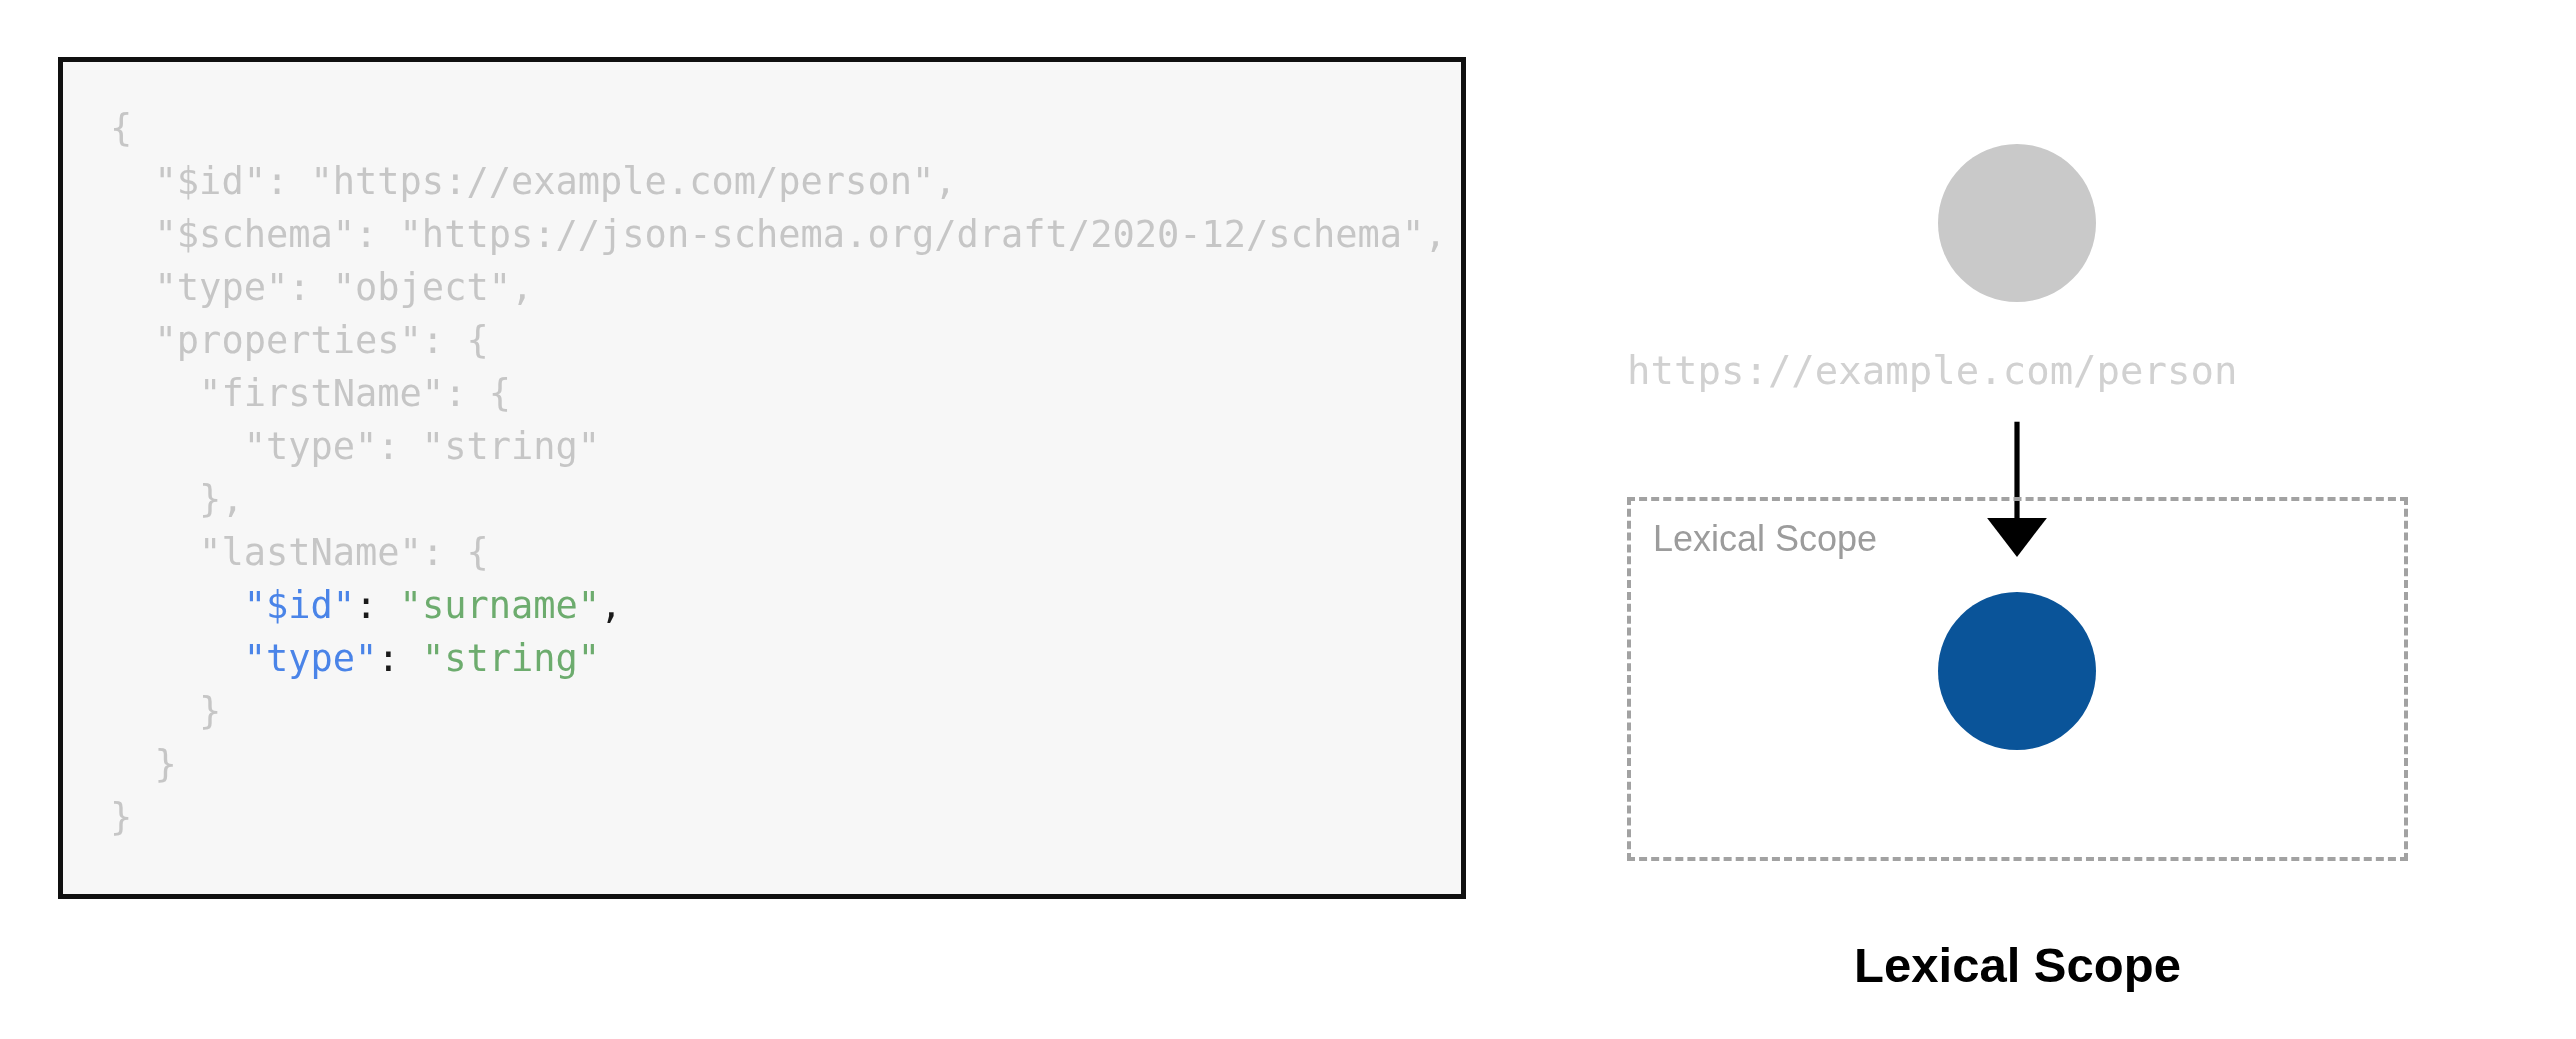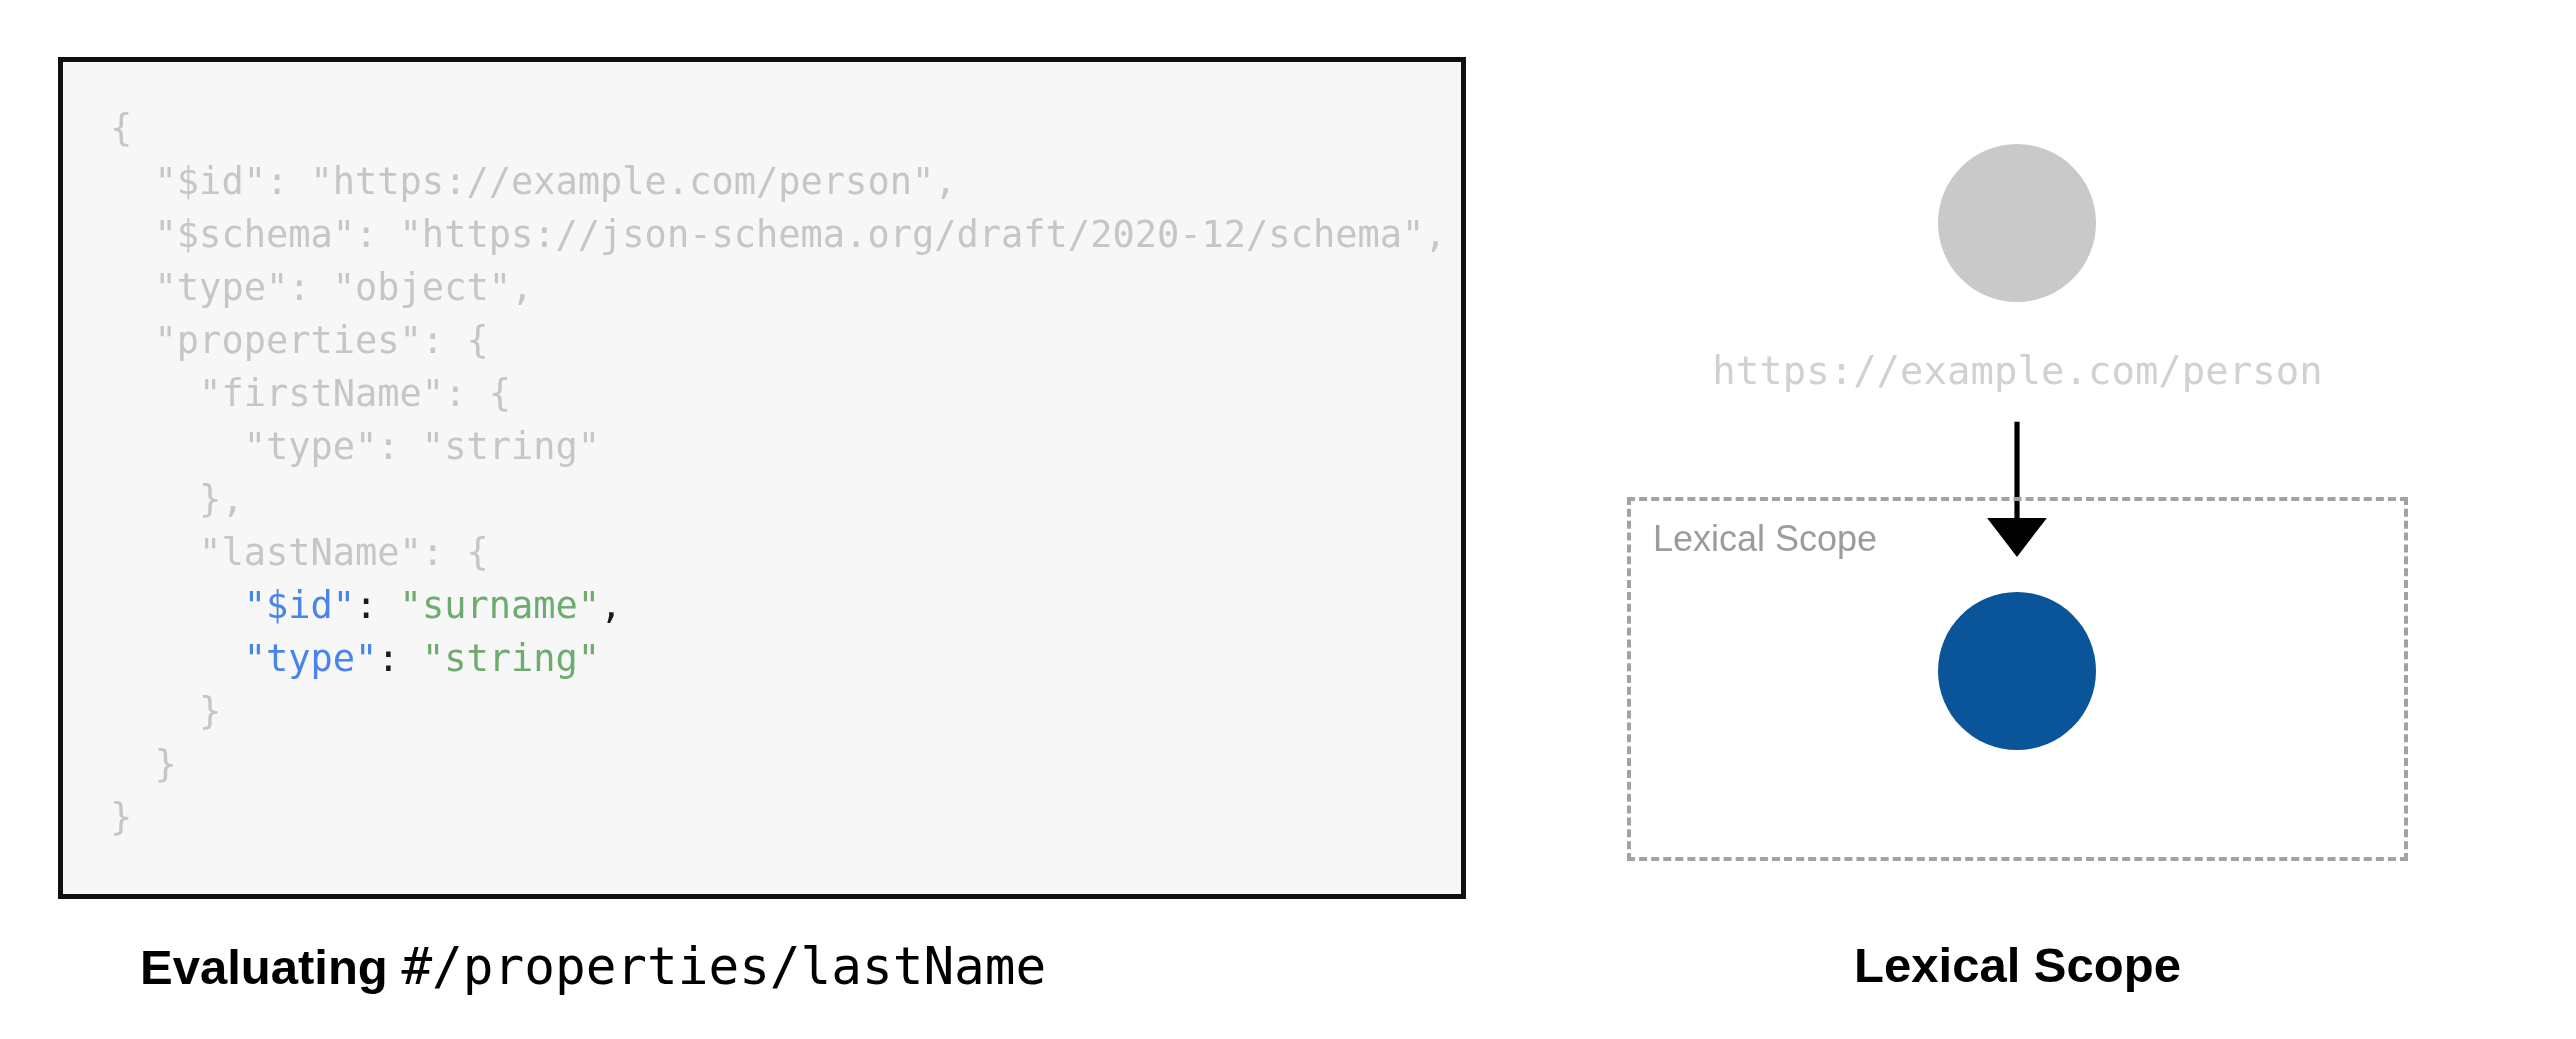--- a/index.html
+++ b/index.html
@@ -63,21 +63,21 @@
 
   
   .node{
     position:absolute;width:158px;height:158px;border-radius:50%;
   }
   .node-parent{left:1938px;top:144px;background:var(--node-gray);}
   .node-child{left:1938px;top:592px;background:var(--deep-blue);}
 
   .url-label{
     position:absolute;left:1627px;width:781px;
-    text-align:center;white-space:nowrap;
+    text-align:left;white-space:nowrap;
     font-family:"DejaVu Sans Mono",monospace;
     font-size:39px;line-height:39px;
   }
   .url-parent{top:351px;color:var(--label-gray);}
   .url-child{top:803px;color:var(--deep-blue);}
 
   .arrow-svg{position:absolute;left:1978px;top:419px;}
 
   .scope-box{
     position:absolute;left:1627px;top:497px;
@@ -118,23 +118,20 @@
         <div class="code-line"><span class="c-gray">    },</span></div>
         <div class="code-line"><span class="c-gray">    "lastName": {</span></div>
         <div class="code-line"><span class="c-gray">      </span><span class="c-blue">"$id"</span><span class="c-black">: </span><span class="c-green">"surname"</span><span class="c-black">,</span></div>
         <div class="code-line"><span class="c-gray">      </span><span class="c-blue">"type"</span><span class="c-black">: </span><span class="c-green">"string"</span></div>
         <div class="code-line"><span class="c-gray">    }</span></div>
         <div class="code-line"><span class="c-gray">  }</span></div>
         <div class="code-line"><span class="c-gray">}</span></div>
       </div>
   </div>
 
-  <div class="caption-left">
-    <span class="caption-bold">Evaluating</span><span class="caption-bold"> </span><span class="caption-mono">#/properties/lastName</span>
-  </div>
 
   <div class="node node-parent"></div>
 
   <div class="url-label url-parent">https://example.com/person</div>
 
   <svg class="arrow-svg" width="78" height="140" viewBox="0 0 120 215">
     <line x1="60" y1="4" x2="60" y2="156" stroke="#000000" stroke-width="8"></line>
     <polygon points="14,152 106,152 60,212" fill="#000000"></polygon>
   </svg>
 

